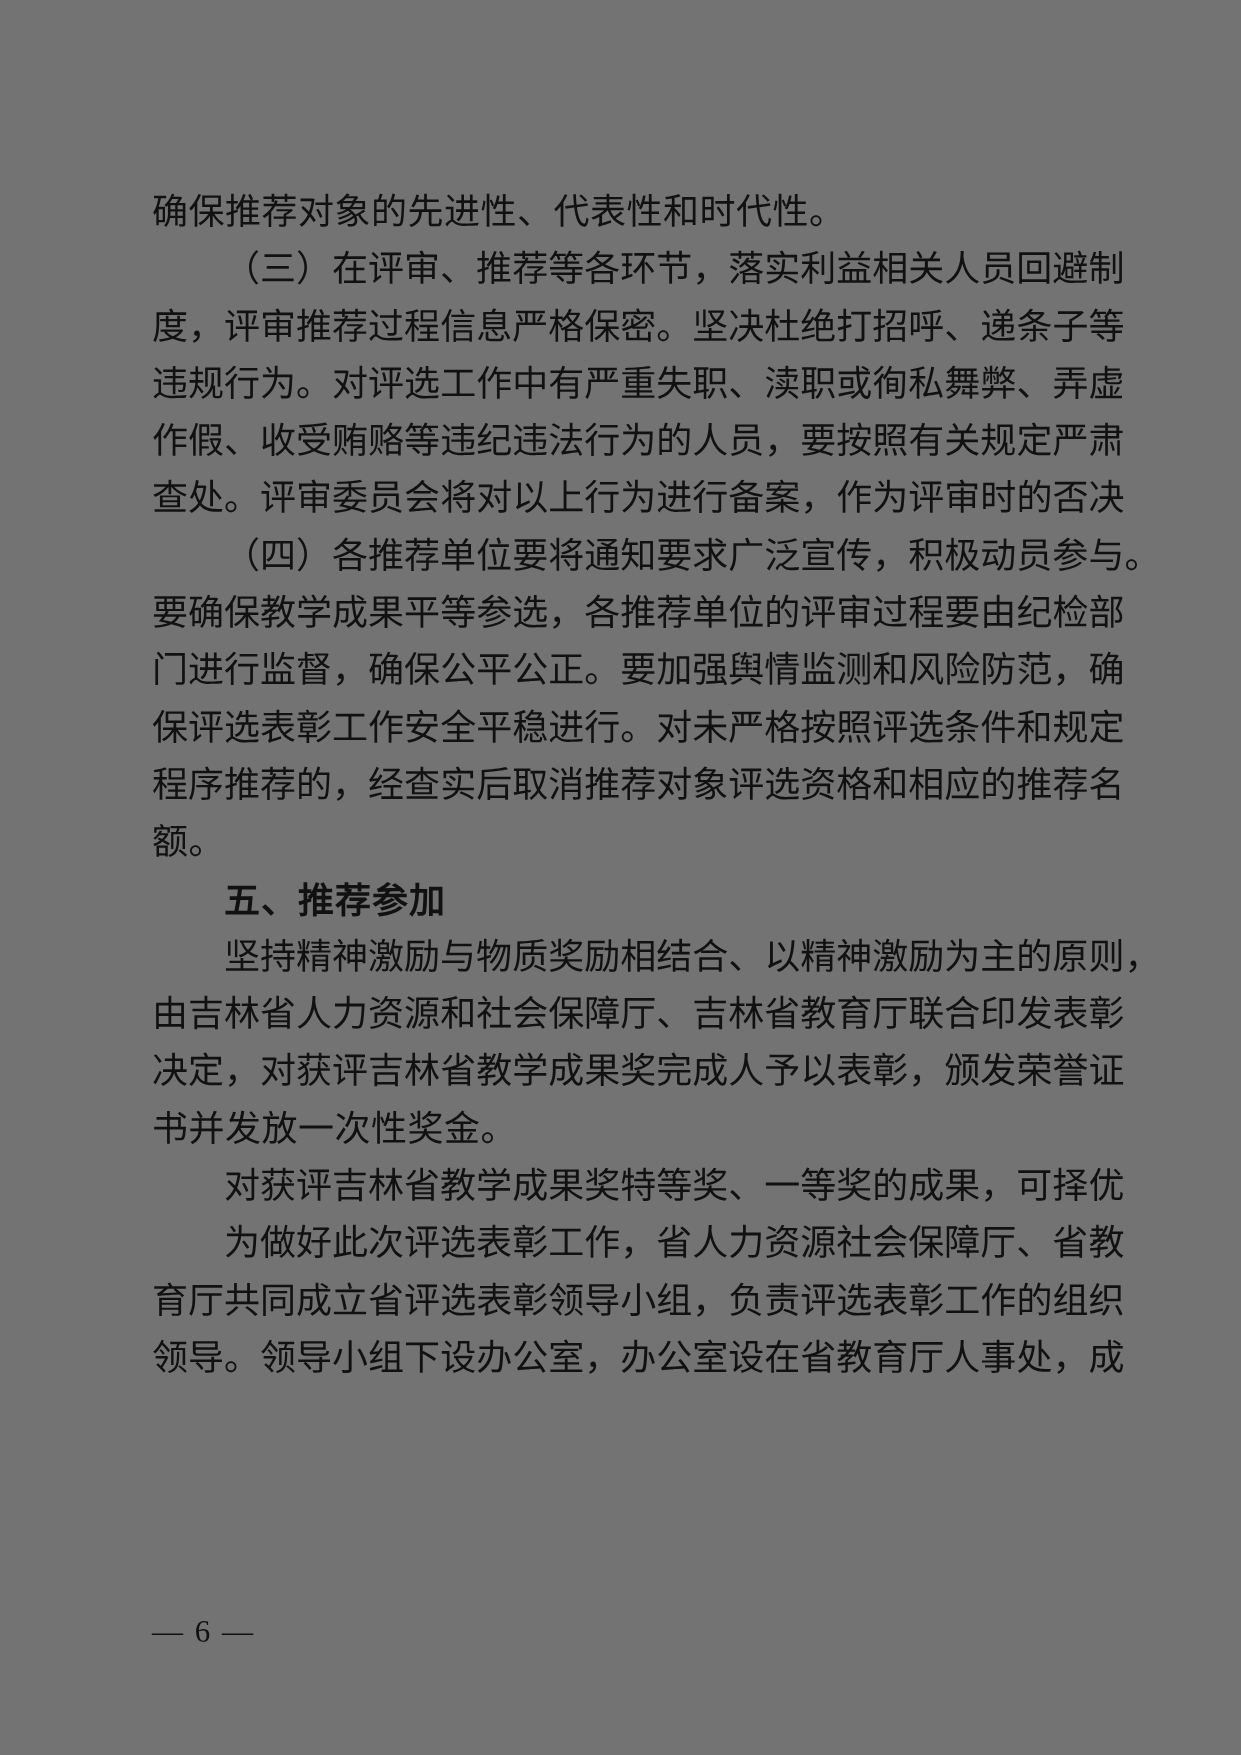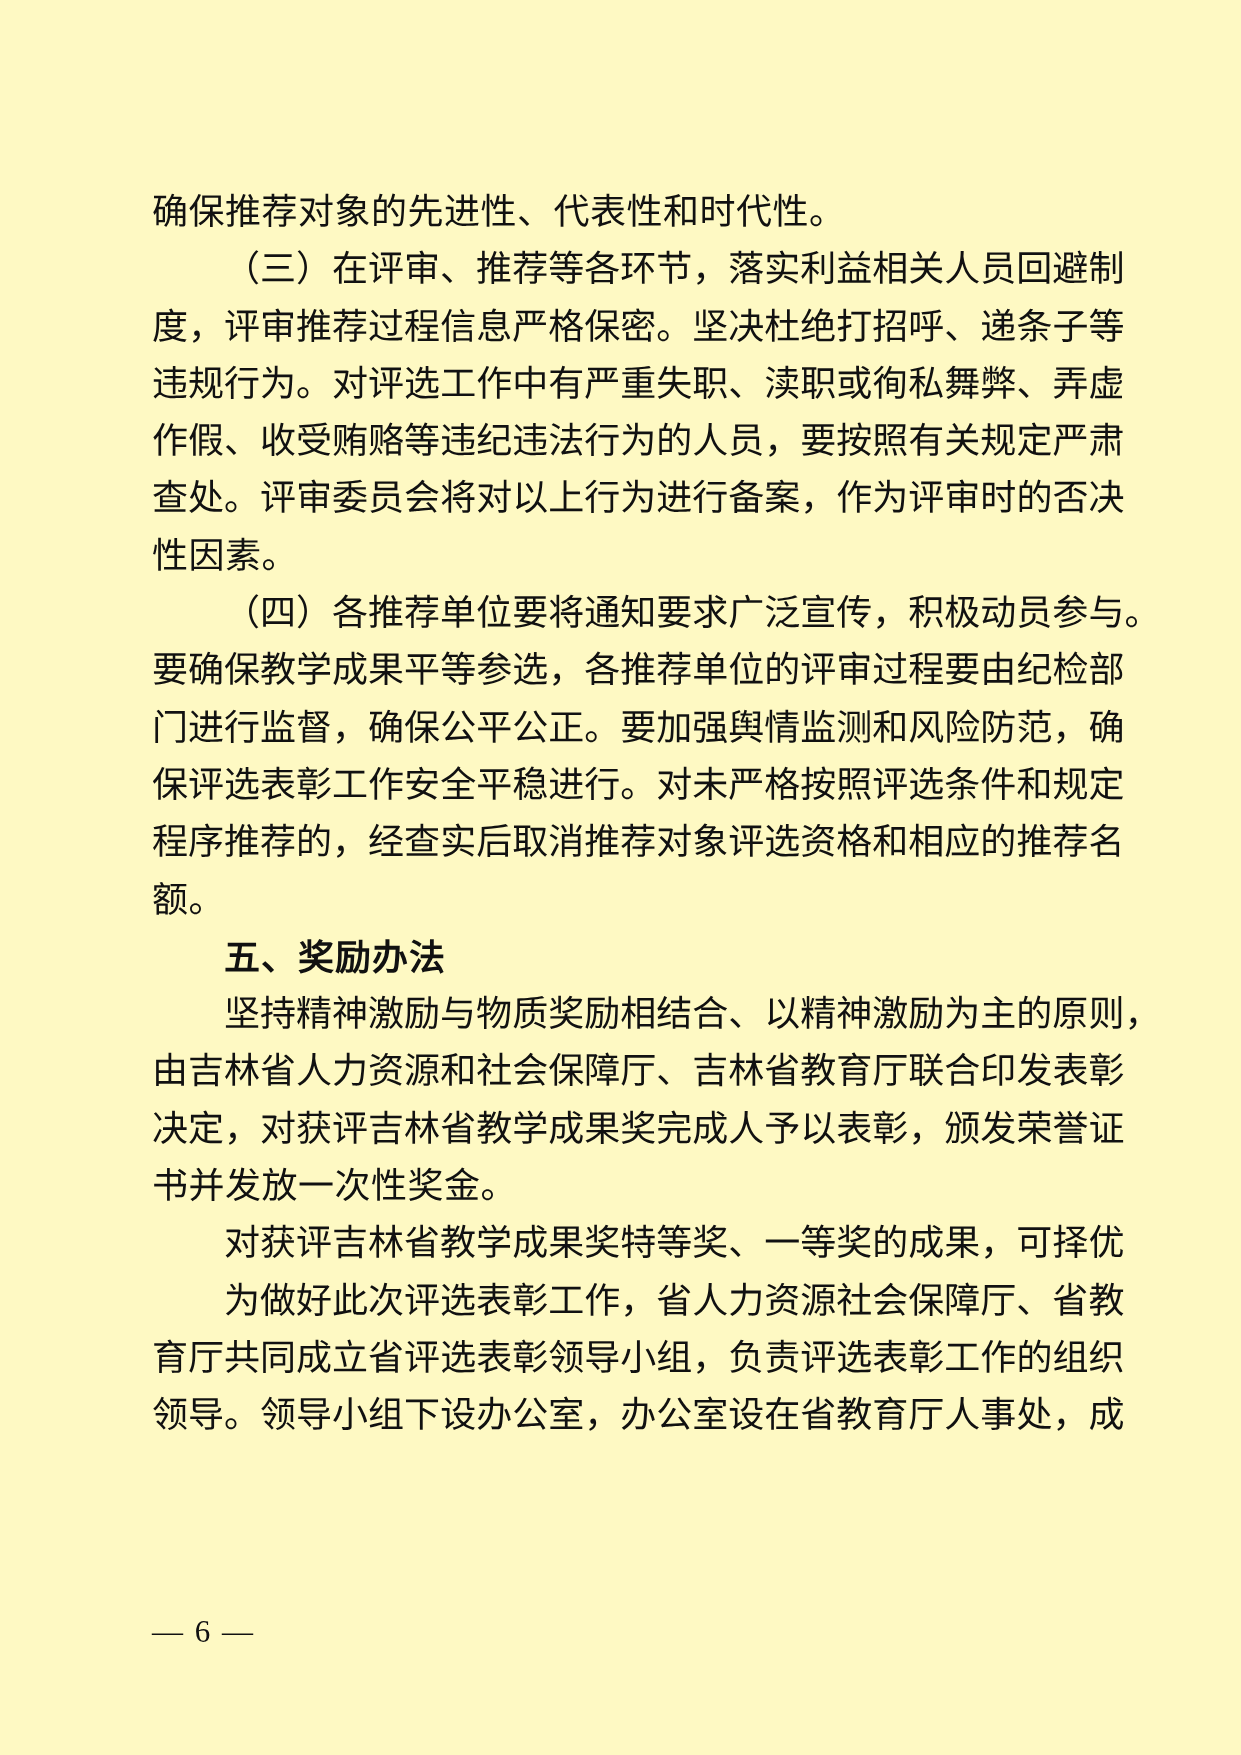--- a/index.html
+++ b/index.html
@@ -4,21 +4,21 @@
 <style>
   html, body {
     margin: 0;
     padding: 0;
     background: #ffffff;
   }
   .page {
     position: relative;
     width: 1241px;
     height: 1755px;
-    background: #fef9c3;
+    background: #737373;
     overflow: hidden;
     color: #111111;
     font-family: "Liberation Serif", "DejaVu Serif", serif;
   }
   .doc-body {
     position: absolute;
     left: 152px;
     top: 184px;
     width: 953px;
   }
@@ -198,21 +198,20 @@
         <span>，</span>
         <span>作</span>
         <span>为</span>
         <span>评</span>
         <span>审</span>
         <span>时</span>
         <span>的</span>
         <span>否</span>
         <span>决</span>
       </div>
-      <div class="line">性因素。</div>
       <div class="line indent fill">
         <span>（</span>
         <span>四</span>
         <span>）</span>
         <span>各</span>
         <span>推</span>
         <span>荐</span>
         <span>单</span>
         <span>位</span>
         <span>要</span>
@@ -344,21 +343,21 @@
         <span>格</span>
         <span>和</span>
         <span>相</span>
         <span>应</span>
         <span>的</span>
         <span>推</span>
         <span>荐</span>
         <span>名</span>
       </div>
       <div class="line">额。</div>
-      <div class="line heading indent">五、奖励办法</div>
+      <div class="line heading indent">五、推荐参加</div>
       <div class="line indent fill">
         <span>坚</span>
         <span>持</span>
         <span>精</span>
         <span>神</span>
         <span>激</span>
         <span>励</span>
         <span>与</span>
         <span>物</span>
         <span>质</span>

